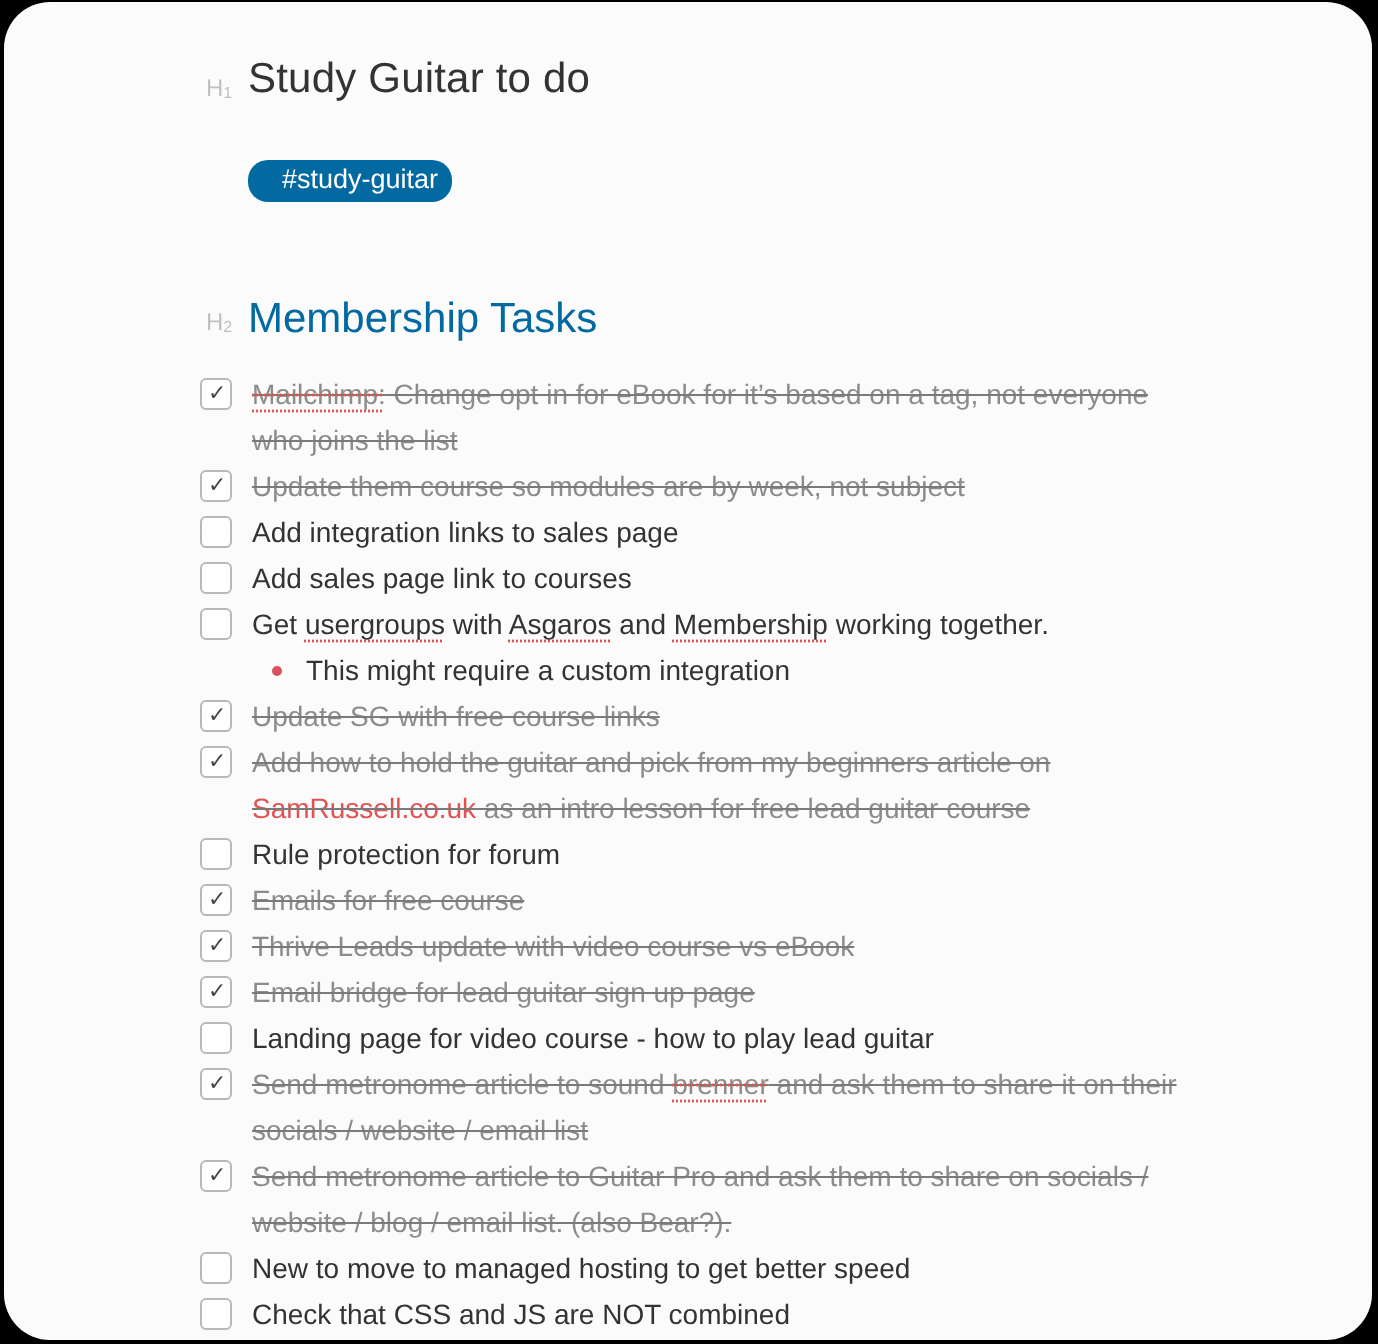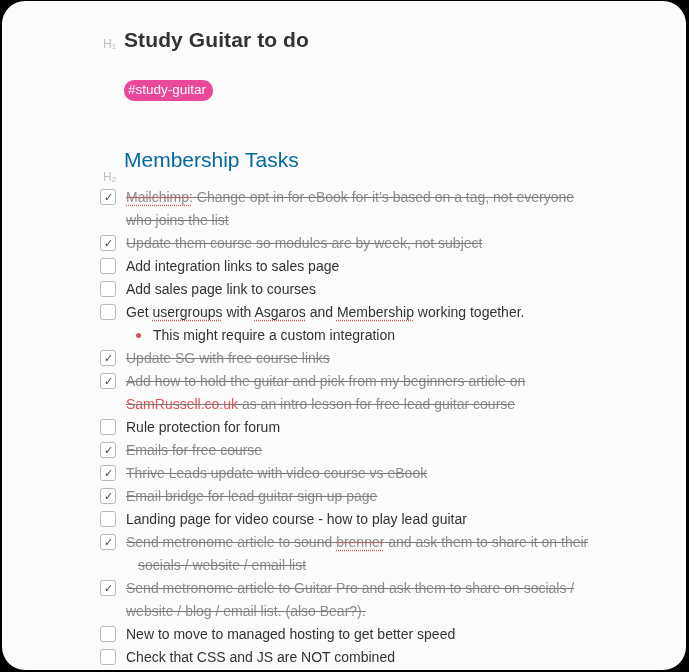--- a/index.html
+++ b/index.html
@@ -10,28 +10,28 @@
     }
     .window {
       position: absolute; left: 2px; top: 1px;
       width: 684px; height: 669px;
       background: #fbfbfb; overflow: hidden; border-radius: 23px;
     }
     .content { position: absolute; left: 0; top: 0; width: 100%; }
     .heading { position: absolute; display: flex; align-items: baseline; }
     .hmark { color: #c0c0c0; font-size: 12px; position: absolute; }
     .hmark sub { font-size: 8px; vertical-align: baseline; position: relative; top: 1px; }
-    .h1 { left: 122px; top: 27px; font-size: 21px; color: #333; letter-spacing: 0.1px; font-weight: bold; }
+    .h1 { left: 122px; top: 27px; font-size: 21px; color: #333; letter-spacing: 0.1px; }
     .h1mark { left: 101px; top: 36px; }
     .h2 { left: 122px; top: 147px; font-size: 21px; color: #0369a1; }
-    .h2mark { left: 101px; top: 153px; margin-top: 16px; }
+    .h2mark { left: 101px; top: 153px; }
     .tag {
       position: absolute; left: 122px; top: 79px;
-      background: #ec4899; color: #fff;
-      font-size: 13.5px; padding: 2px 7px 3px 4px; border-radius: 10px;
+      background: #0369a1; color: #fff;
+      font-size: 13.5px; padding: 2px 7px 3px 17px; border-radius: 10px;
       line-height: 16px;
     }
     .row { position: absolute; left: 98px; width: 520px; }
     .cb {
       position: absolute; left: 0; top: 3px;
       width: 14px; height: 14px;
       border: 1px solid #b8b8b8; border-radius: 3px; background: #fff;
       box-sizing: content-box;
     }
     .cb .tick {
@@ -146,21 +146,21 @@
     <div class="row" style="top:507px;">
       <span class="cb"></span>
       <span class="txt">Landing page for video course - how to play lead guitar</span>
     </div>
 
     <div class="row done" style="top:530px;">
       <span class="cb">
           <span class="tick">✓</span>
         </span>
       <span class="txt"><span>Send metronome article to sound </span><span class="spell">brenner</span><span> and ask them to share it on their</span></span>
-      <span class="txt" style="top:23px;margin-left:12px;">socials / website / email list</span>
+      <span class="txt" style="top:23px;">socials / website / email list</span>
     </div>
 
     <div class="row done" style="top:576px;">
       <span class="cb">
           <span class="tick">✓</span>
         </span>
       <span class="txt">Send metronome article to Guitar Pro and ask them to share on socials /</span>
       <span class="txt" style="top:23px;text-align:right;">website / blog / email list. (also Bear?).</span>
     </div>
 

